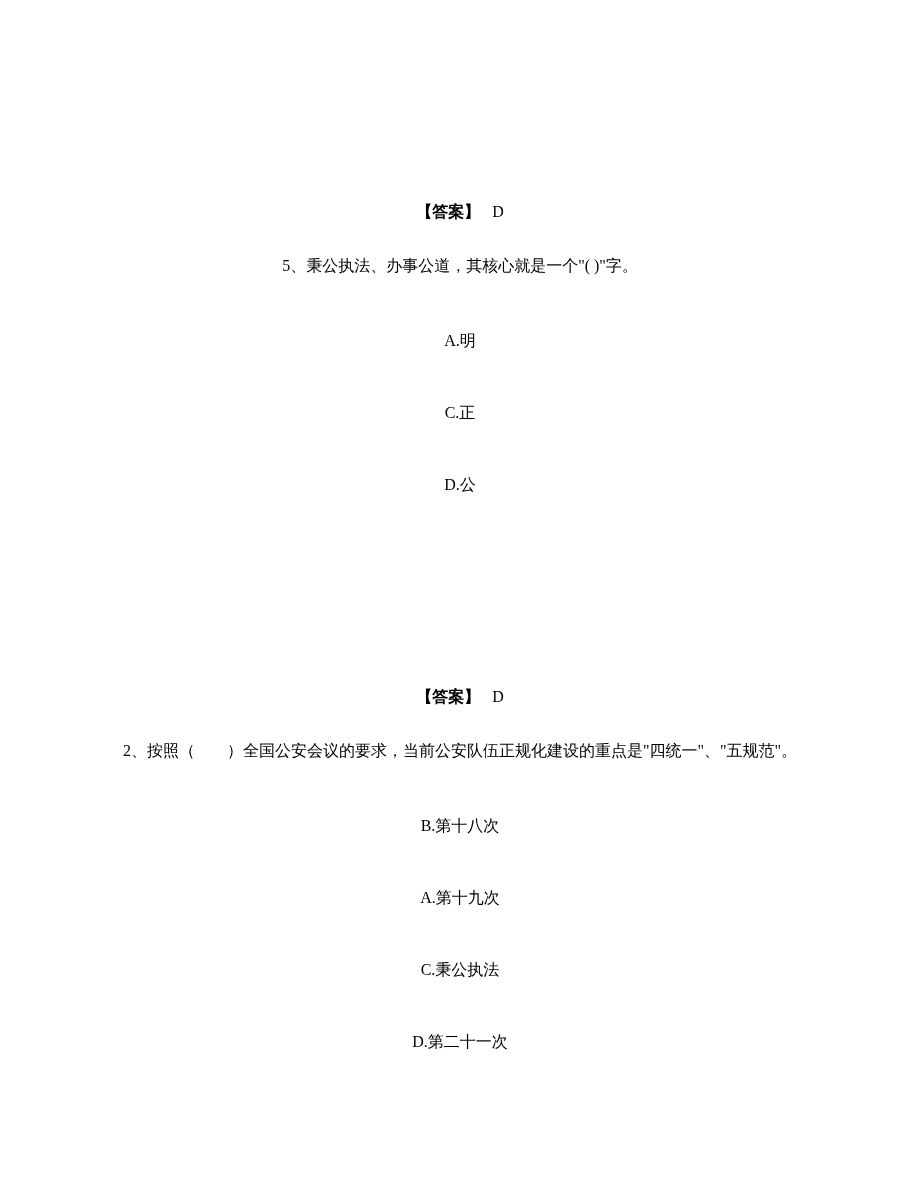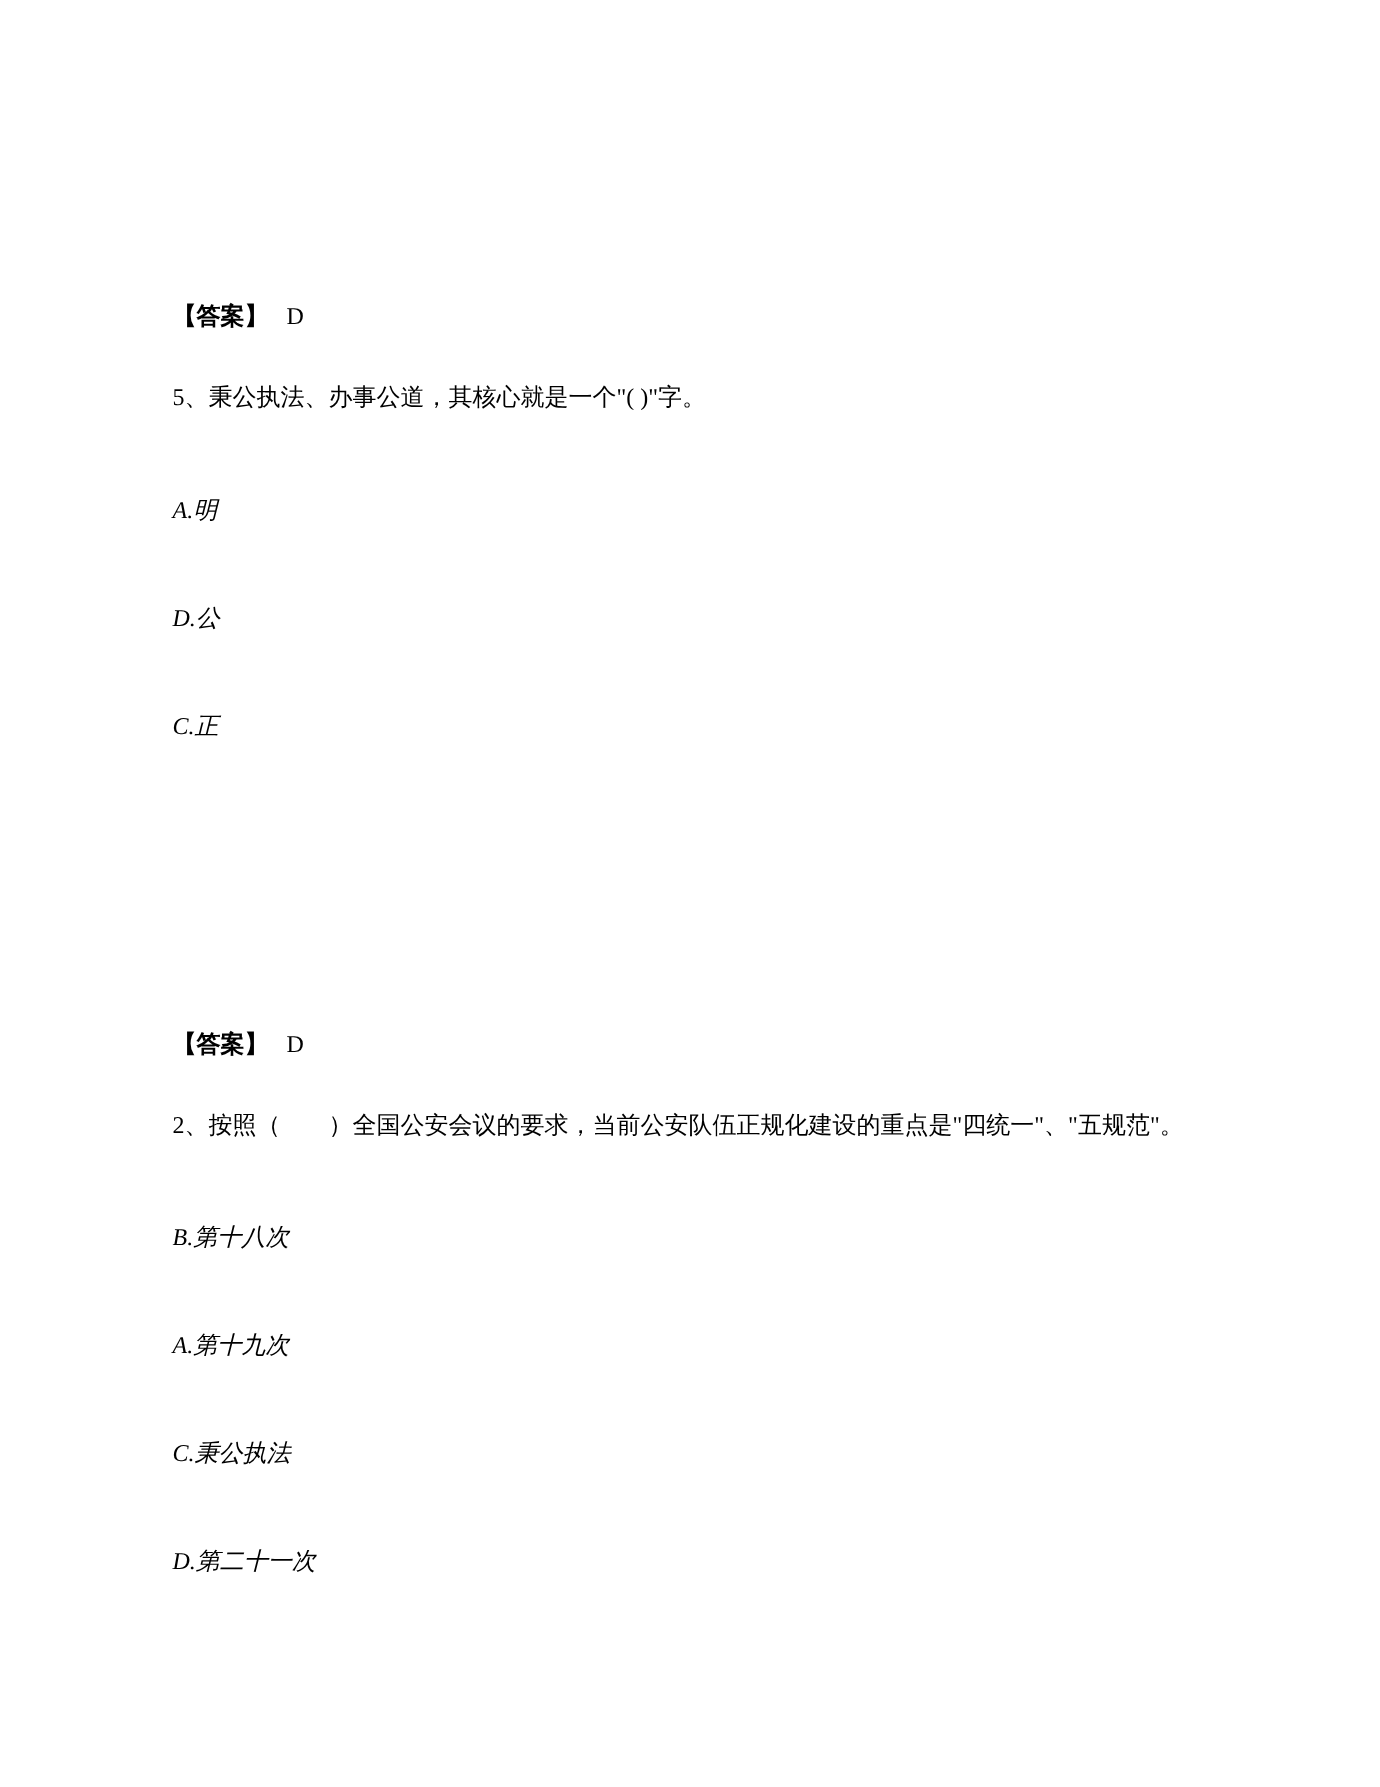--- a/index.html
+++ b/index.html
@@ -9,54 +9,54 @@
       background: #fff;
       margin: 0;
       padding: 0;
       width: 920px;
       height: 1191px;
       position: relative;
     }
     .content {
       padding: 200px 115px 0 115px;
       line-height: 1.5;
+      text-align: center;
     }
     .answer-line {
       margin-bottom: 28px;
     }
     .answer-label {
       font-weight: bold;
     }
     .answer-value {
       margin-left: 8px;
     }
     .question-line {
       margin-bottom: 48px;
       line-height: 1.8;
     }
     .option {
       margin-bottom: 48px;
-      font-style: italic;
     }
     .big-gap {
       height: 140px;
     }
   </style>
 </head>
 <body>
 
 <div class="content">
   <div class="answer-line">
     <span class="answer-label">【答案】</span>
     <span class="answer-value">D</span>
   </div>
   <div class="question-line">5、秉公执法、办事公道，其核心就是一个"(    )"字。</div>
   <div class="option">A.明</div>
+  <div class="option">C.正</div>
   <div class="option">D.公</div>
-  <div class="option">C.正</div>
 
   <div class="big-gap"></div>
 
   <div class="answer-line">
     <span class="answer-label">【答案】</span>
     <span class="answer-value">D</span>
   </div>
   <div class="question-line">2、按照（　　）全国公安会议的要求，当前公安队伍正规化建设的重点是"四统一"、"五规范"。</div>
   <div class="option">B.第十八次</div>
   <div class="option">A.第十九次</div>

